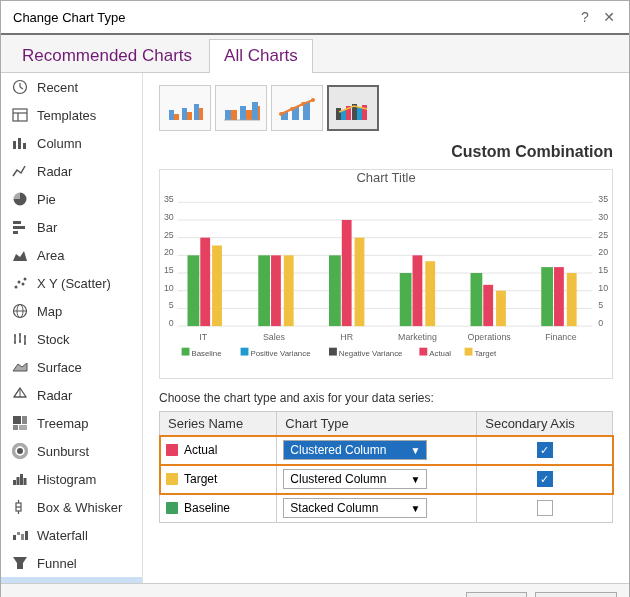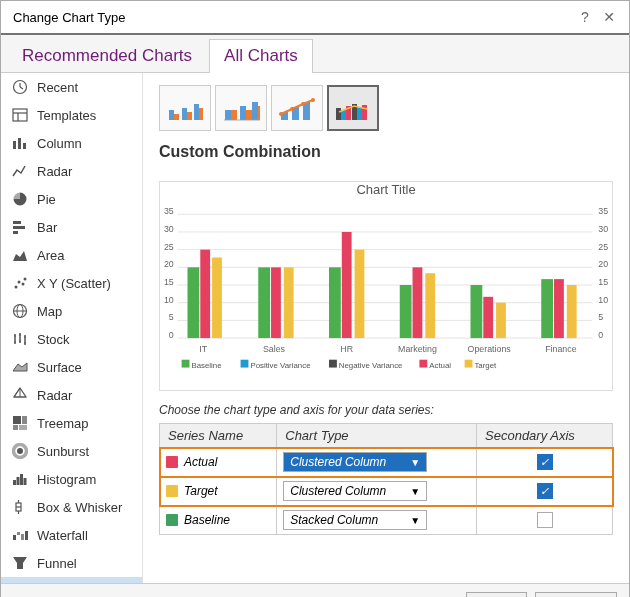--- a/index.html
+++ b/index.html
@@ -133,42 +133,42 @@
     
     .chart-icon-btn.selected {
       border: 2px solid #666;
       background: #e8e8e8;
     }
     
     .combo-title {
       font-size: 16px;
       font-weight: bold;
       color: #333;
-      margin-bottom: 20px;
+      margin-bottom: 8px;
+      text-align: right;
     }
     
     .chart-preview {
       border: 1px solid #ddd;
       background: #fff;
       height: 210px;
       position: relative;
       margin-bottom: 12px;
       padding: 0;
     }
     
     .chart-title-label {
       text-align: center;
       font-size: 13px;
       color: #555;
       margin-bottom: 4px;
     }
     
     .series-config {
       margin-top: 4px;
-      font-style: italic;
     }
     
     .series-instruction {
       font-size: 12px;
       color: #333;
       margin-bottom: 6px;
     }
     
     .series-table {
       width: 100%;

